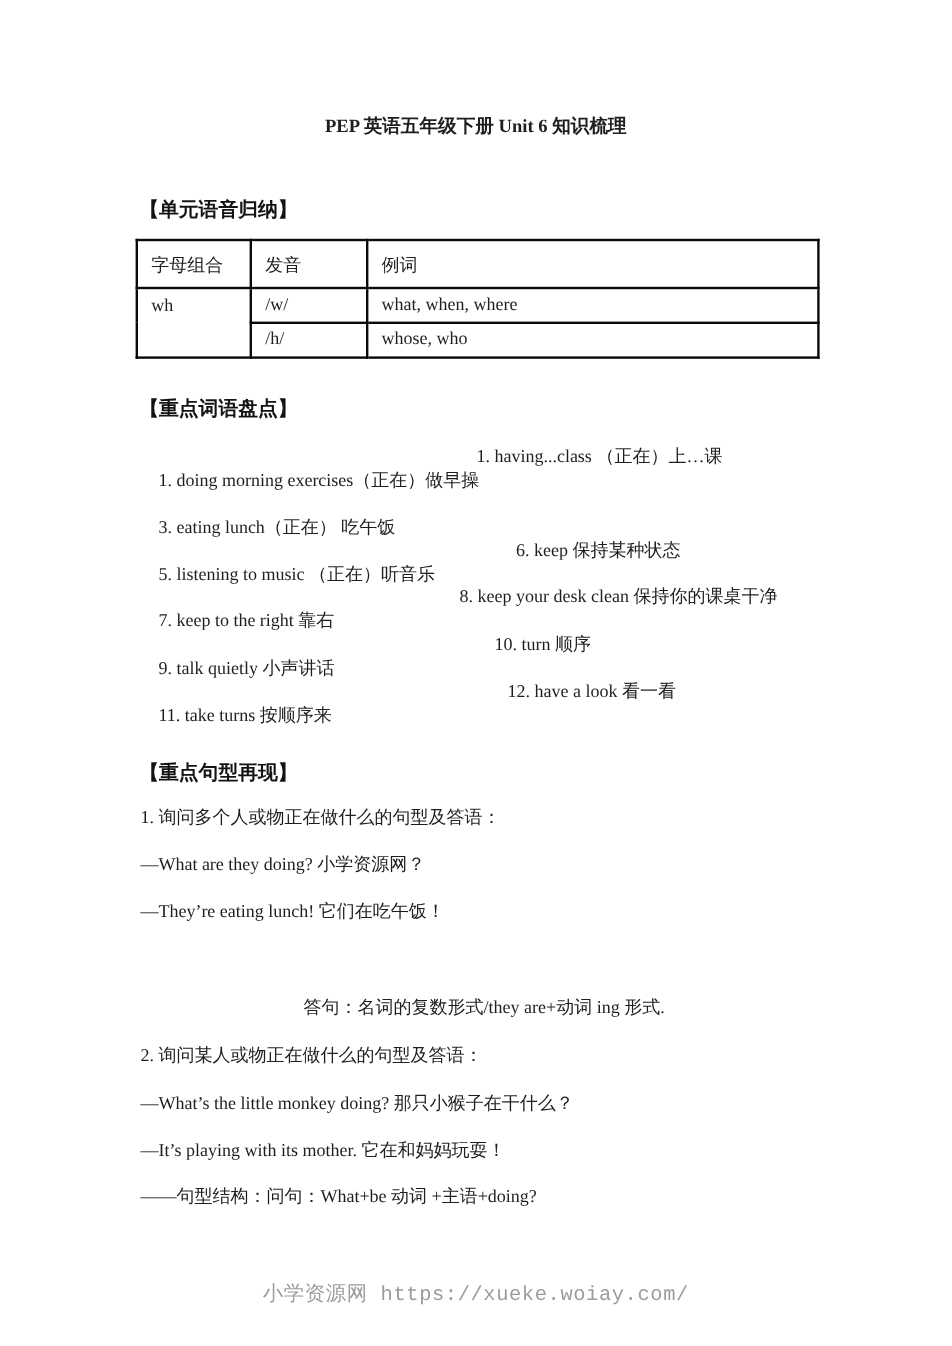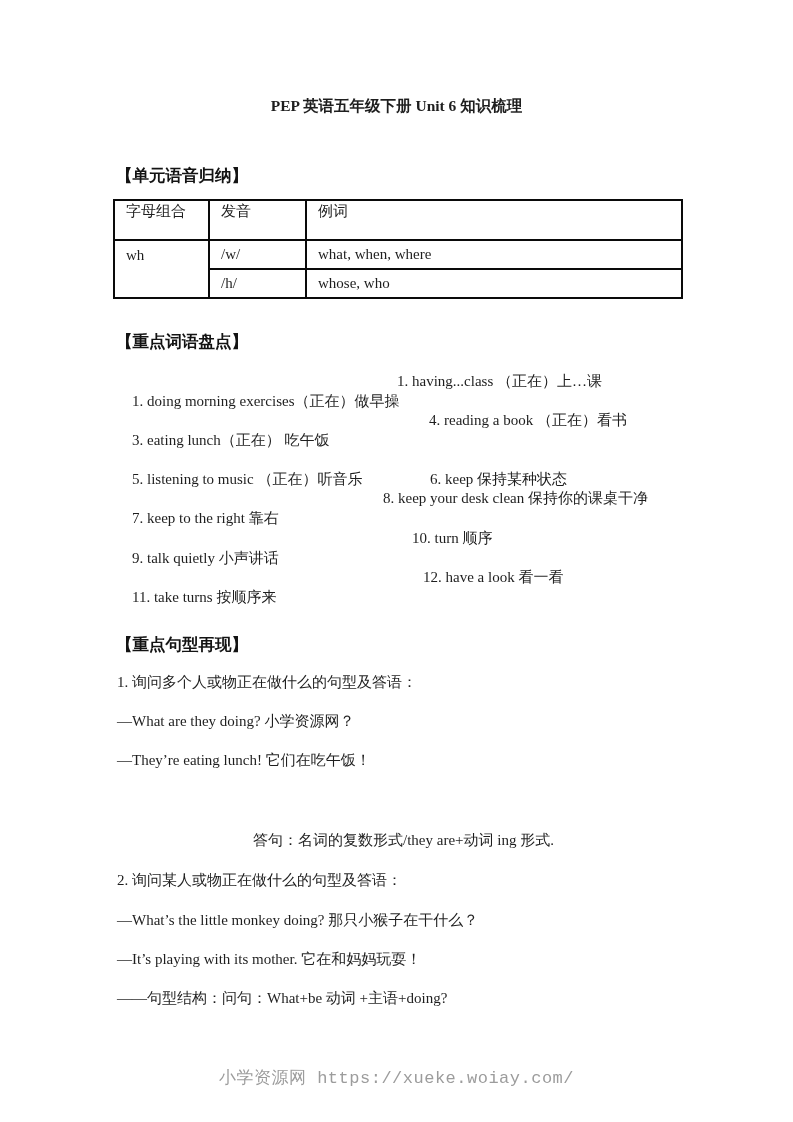--- a/index.html
+++ b/index.html
@@ -48,32 +48,32 @@
     width: 568px;
   }
   table.phonics th, table.phonics td {
     border: 2px solid #0a0a0a;
     font-weight: normal;
     font-size: 15px;
     color: #1e1e1e;
     text-align: left;
     padding-left: 11px;
   }
-  table.phonics th { height: 40px; vertical-align: top; padding-top: 1px; }
+  table.phonics th { height: 40px; vertical-align: top; padding-top: 11px; }
   table.phonics td { height: 29px; vertical-align: middle; }
   table.phonics td.span-cell { vertical-align: top; padding-top: 6px; }
   col.c1 { width: 95px; }
   col.c2 { width: 97px; }
   col.c3 { width: 376px; }
 
   .vrow { position: absolute; left: 117px; width: 600px; height: 20px; }
   .vrow .right { position: absolute; top: 0; white-space: pre-wrap; }
   .vr1 { top: 371px; } .vr1 .right { left: 280px; }
   .vr2 { top: 410px; } .vr2 .right { left: 312px; }
-  .vr3 { top: 449px; } .vr3 .right { left: 313px; margin-top: 20px; }
+  .vr3 { top: 449px; } .vr3 .right { left: 313px; }
   .vr4 { top: 488px; } .vr4 .right { left: 266px; }
   .vr5 { top: 528px; } .vr5 .right { left: 295px; }
   .vr6 { top: 567px; } .vr6 .right { left: 306px; }
 
   .sline { left: 117px; }
   .s1 { top: 672px; }
   .s2 { top: 711px; }
   .s3 { top: 750px; }
   .s4 { top: 790px; }
   .s5 { top: 830px; left: 253px; }
@@ -128,21 +128,20 @@
     </table>
 
   <div class="t heading h-vocab">【重点词语盘点】</div>
 
   <div class="t vrow vr1">
     <span>1. doing morning exercises（正在）做早操</span>
     <span class="right">1. having...class （正在）上…课</span>
   </div>
   <div class="t vrow vr2">
     <span>3. eating lunch（正在） 吃午饭</span>
-    <span class="right">4. reading a book （正在）看书</span>
   </div>
   <div class="t vrow vr3">
     <span>5. listening to music （正在）听音乐</span>
     <span class="right">6. keep 保持某种状态</span>
   </div>
   <div class="t vrow vr4">
     <span>7. keep to the right 靠右</span>
     <span class="right">8. keep your desk clean 保持你的课桌干净</span>
   </div>
   <div class="t vrow vr5">

